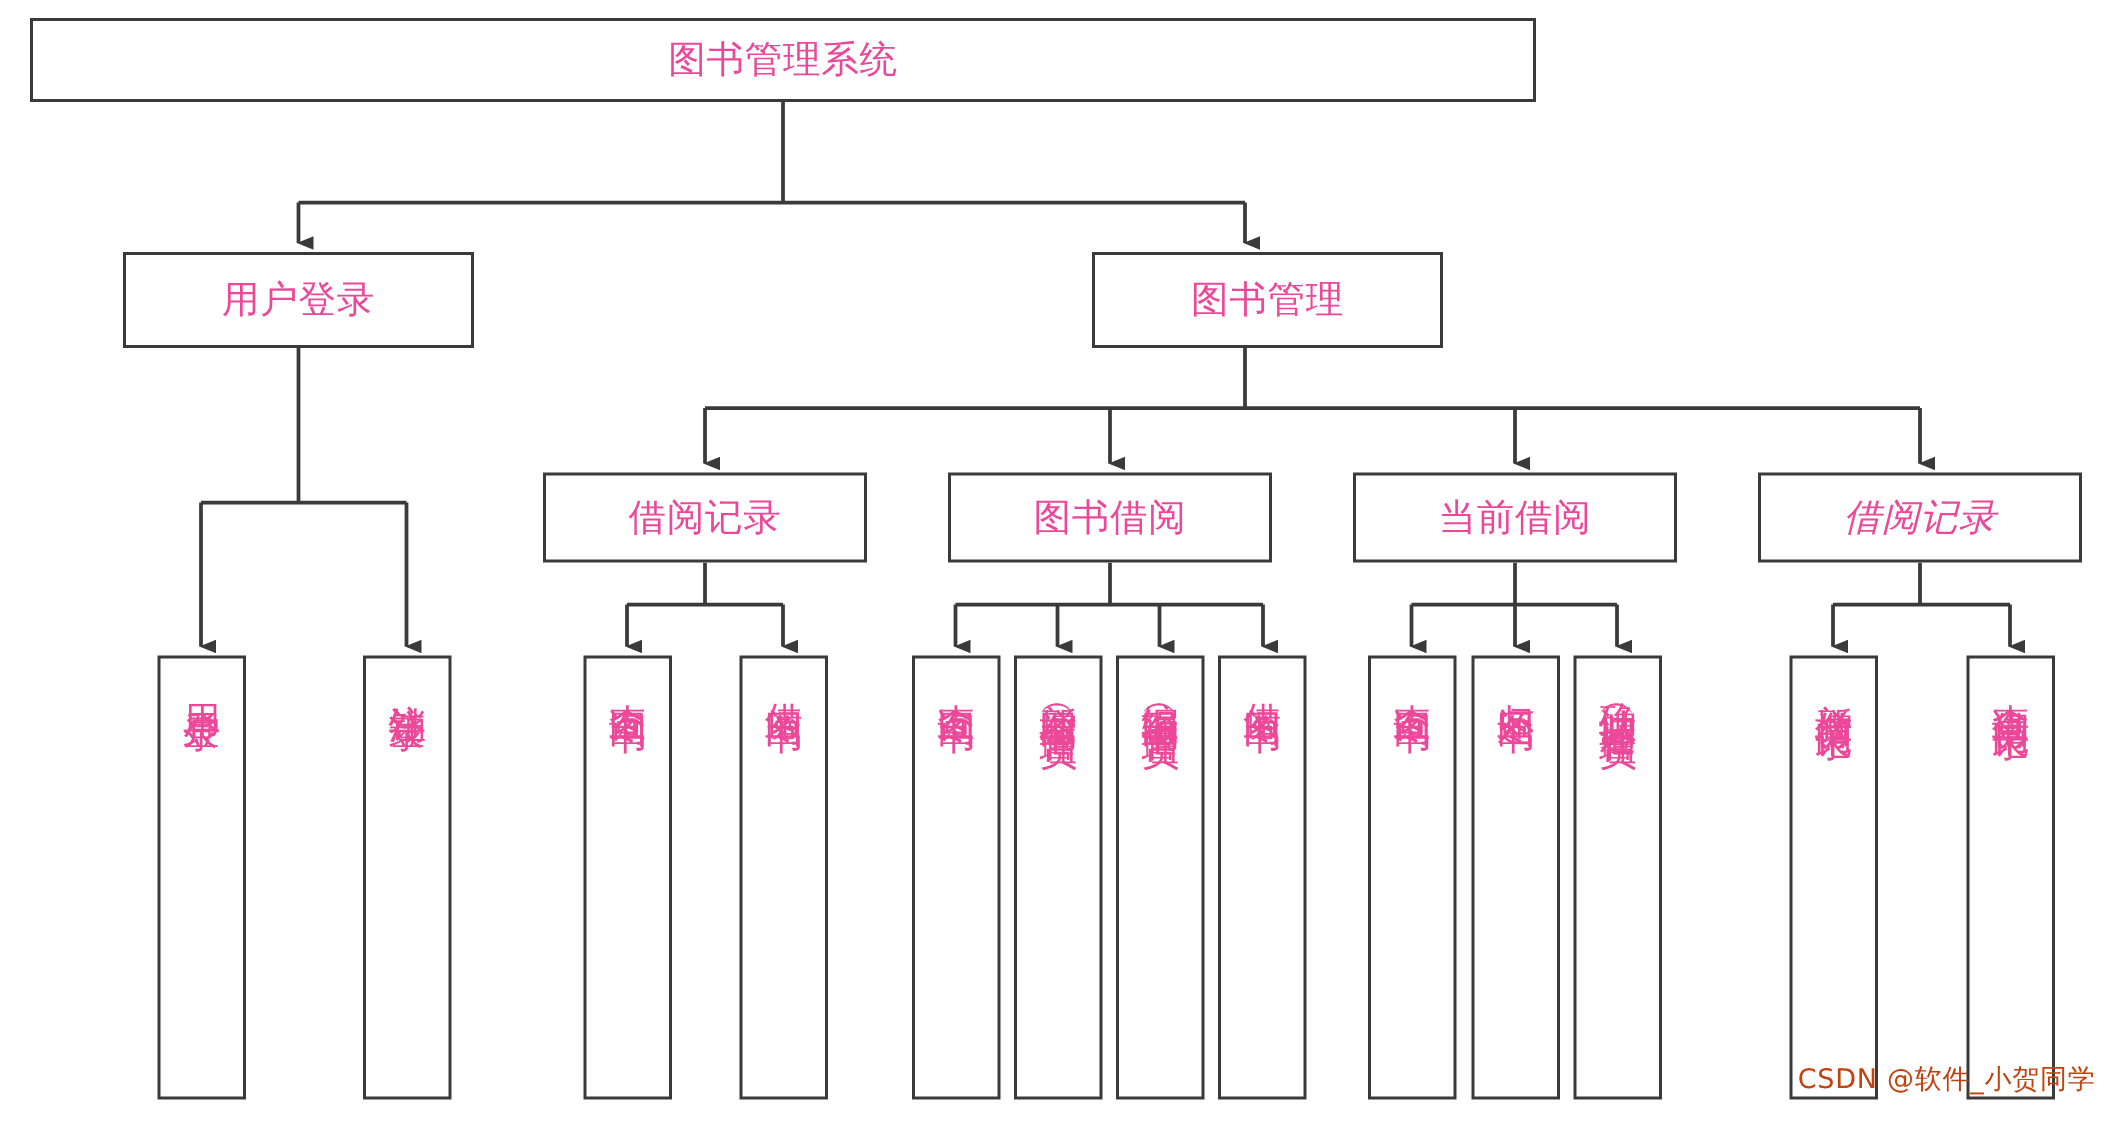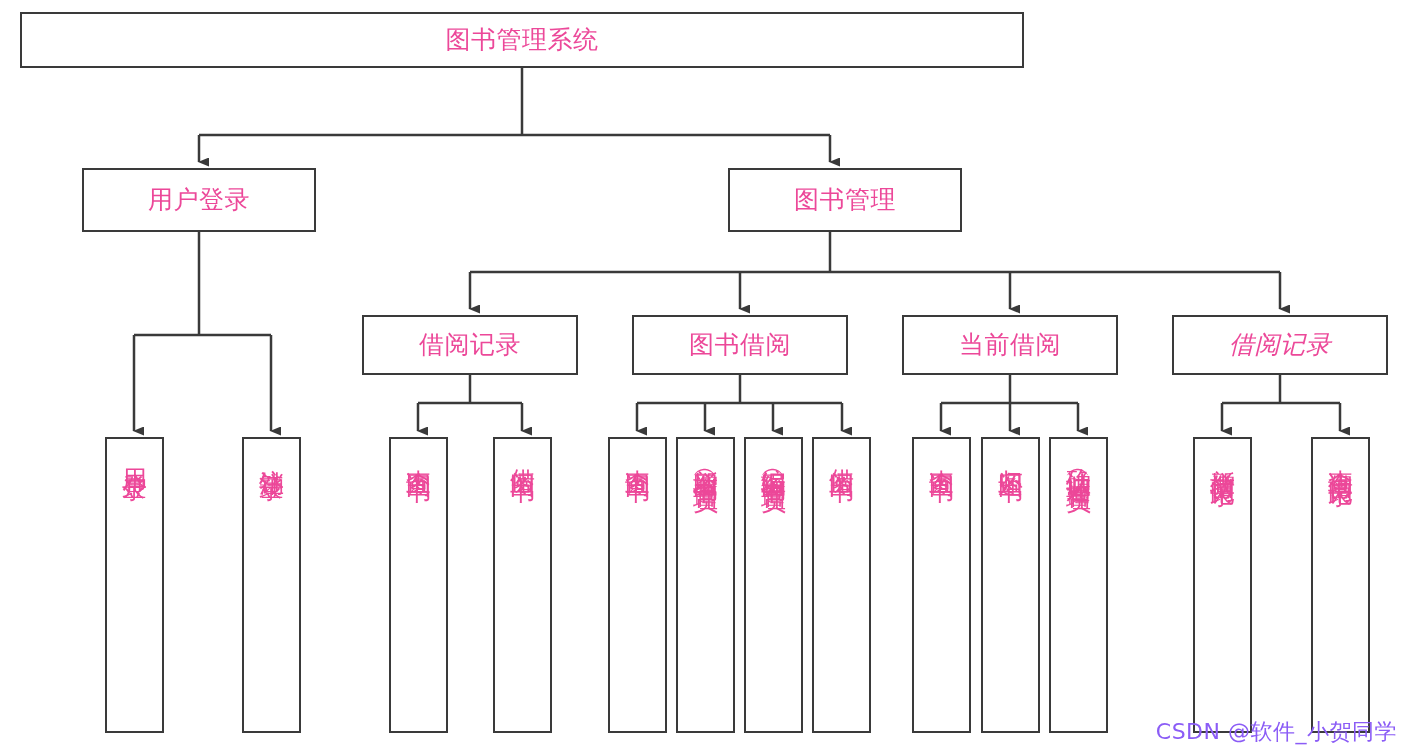--- a/index.html
+++ b/index.html
@@ -61,23 +61,23 @@
     writing-mode: vertical-rl;
     text-orientation: upright;
     font-size: 25px;
     line-height: 1.0;
     letter-spacing: 3px;
     white-space: nowrap;
   }
   .watermark {
     position: absolute;
     right: 8px;
-    bottom: 0;
-    font-size: 22px;
-    color: #8b5cf6;
+    bottom: 16px;
+    font-size: 18px;
+    color: #c2410c;
     letter-spacing: 0.5px;
     white-space: nowrap;
     z-index: 3;
     font-family: "DejaVu Sans", "Liberation Sans", sans-serif;
   }
 </style>
 </head>
 <body>
 
 <div id="diagram-root">

